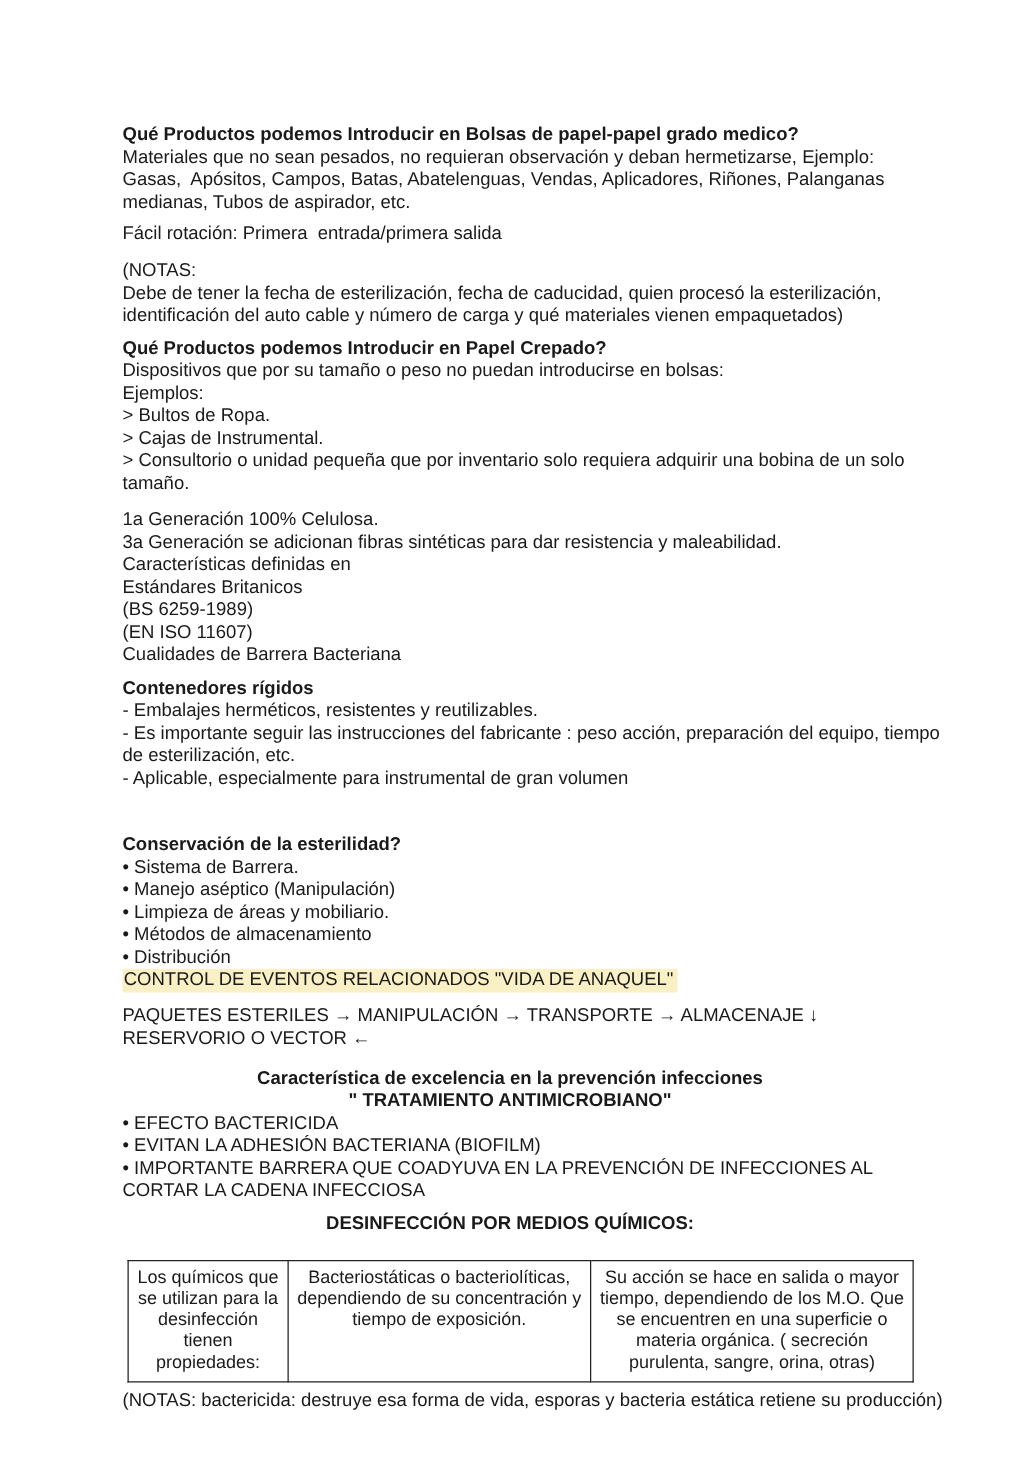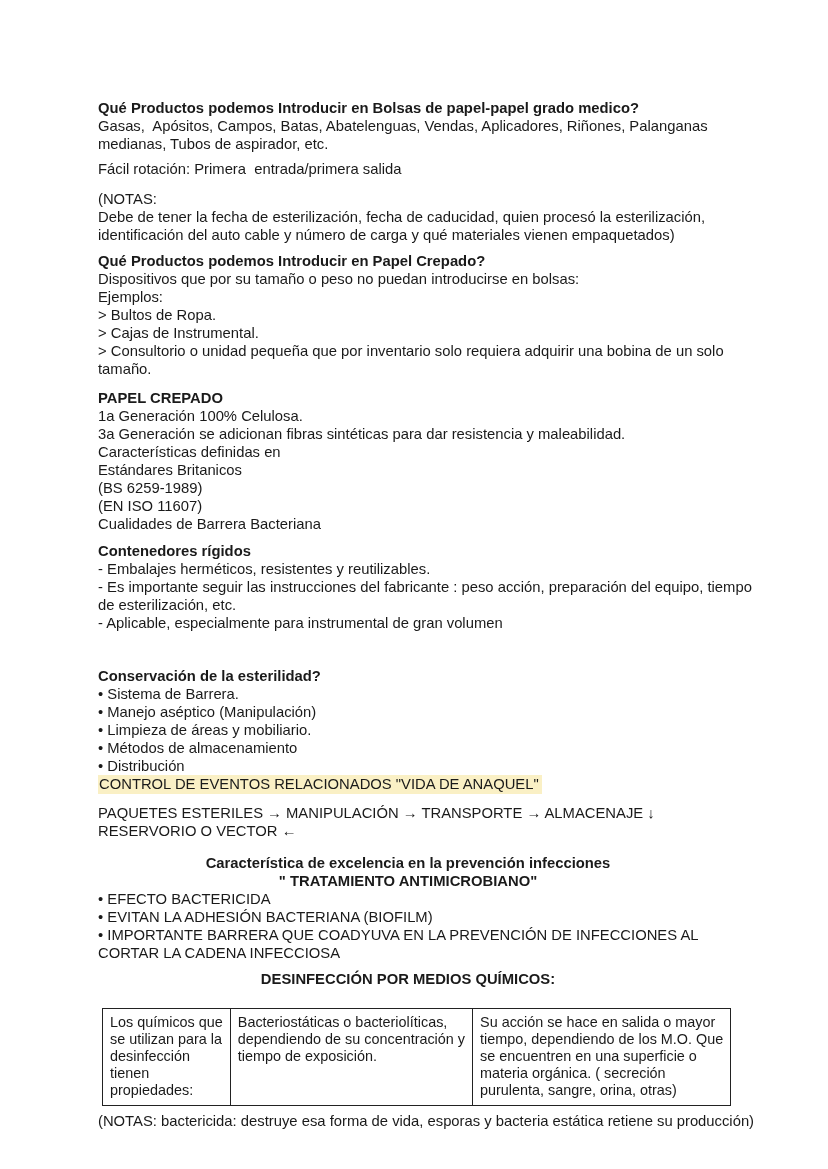--- a/index.html
+++ b/index.html
@@ -25,21 +25,21 @@
   .centered { text-align: center; }
   .mb7  { margin-bottom: 7px; }
   .mb12 { margin-bottom: 12px; }
   .mb8  { margin-bottom: 8px; }
   .mb11 { margin-bottom: 11px; }
   .mb9  { margin-bottom: 9px; }
   .mb10 { margin-bottom: 10px; margin-top: 35px; }
   .mb14 { margin-bottom: 14px; }
   .mb0  { margin-bottom: 0; }
   .mb4  { margin-bottom: 4px; }
-  .mb6  { margin-bottom: 6px; }
+  .mb6  { margin-bottom: 6px; text-align: center; }
   .hl {
     display: inline-block;
     background: #faf0c5;
     padding: 0 3px 1px 1px;
   }
   .flow-inner { display: inline-block; }
   .flow-inner .right { }
   table.dtable {
     border-collapse: collapse;
     margin-left: 4px;
@@ -56,20 +56,21 @@
     white-space: pre;
   }
 </style>
 </head>
 <body style="background: rgb(255, 255, 255); color: rgb(26, 26, 26);">
 
 <div class="page">
 
   <section class="block mb7">
     <div class="line bold">Qué Productos podemos Introducir en Bolsas de papel-papel grado medico?</div>
+    <div class="line">Materiales que no sean pesados, no requieran observación y deban hermetizarse, Ejemplo:</div>
     <div class="line">Gasas,  Apósitos, Campos, Batas, Abatelenguas, Vendas, Aplicadores, Riñones, Palanganas</div>
     <div class="line">medianas, Tubos de aspirador, etc.</div>
   </section>
 
   <section class="block mb12">
     <div class="line">Fácil rotación: Primera  entrada/primera salida</div>
   </section>
 
   <section class="block mb8">
     <div class="line">(NOTAS:</div>
@@ -81,21 +82,20 @@
     <div class="line bold">Qué Productos podemos Introducir en Papel Crepado?</div>
     <div class="line">Dispositivos que por su tamaño o peso no puedan introducirse en bolsas:</div>
     <div class="line">Ejemplos:</div>
     <div class="line">&gt; Bultos de Ropa.</div>
     <div class="line">&gt; Cajas de Instrumental.</div>
     <div class="line">&gt; Consultorio o unidad pequeña que por inventario solo requiera adquirir una bobina de un solo</div>
     <div class="line">tamaño.</div>
   </section>
 
   <section class="block mb9">
-    <div class="line bold">PAPEL CREPADO</div>
     <div class="line">1a Generación 100% Celulosa.</div>
     <div class="line">3a Generación se adicionan fibras sintéticas para dar resistencia y maleabilidad.</div>
     <div class="line">Características definidas en</div>
     <div class="line">Estándares Britanicos</div>
     <div class="line">(BS 6259-1989)</div>
     <div class="line">(EN ISO 11607)</div>
     <div class="line">Cualidades de Barrera Bacteriana</div>
   </section>
 
   <section class="block mb9">

